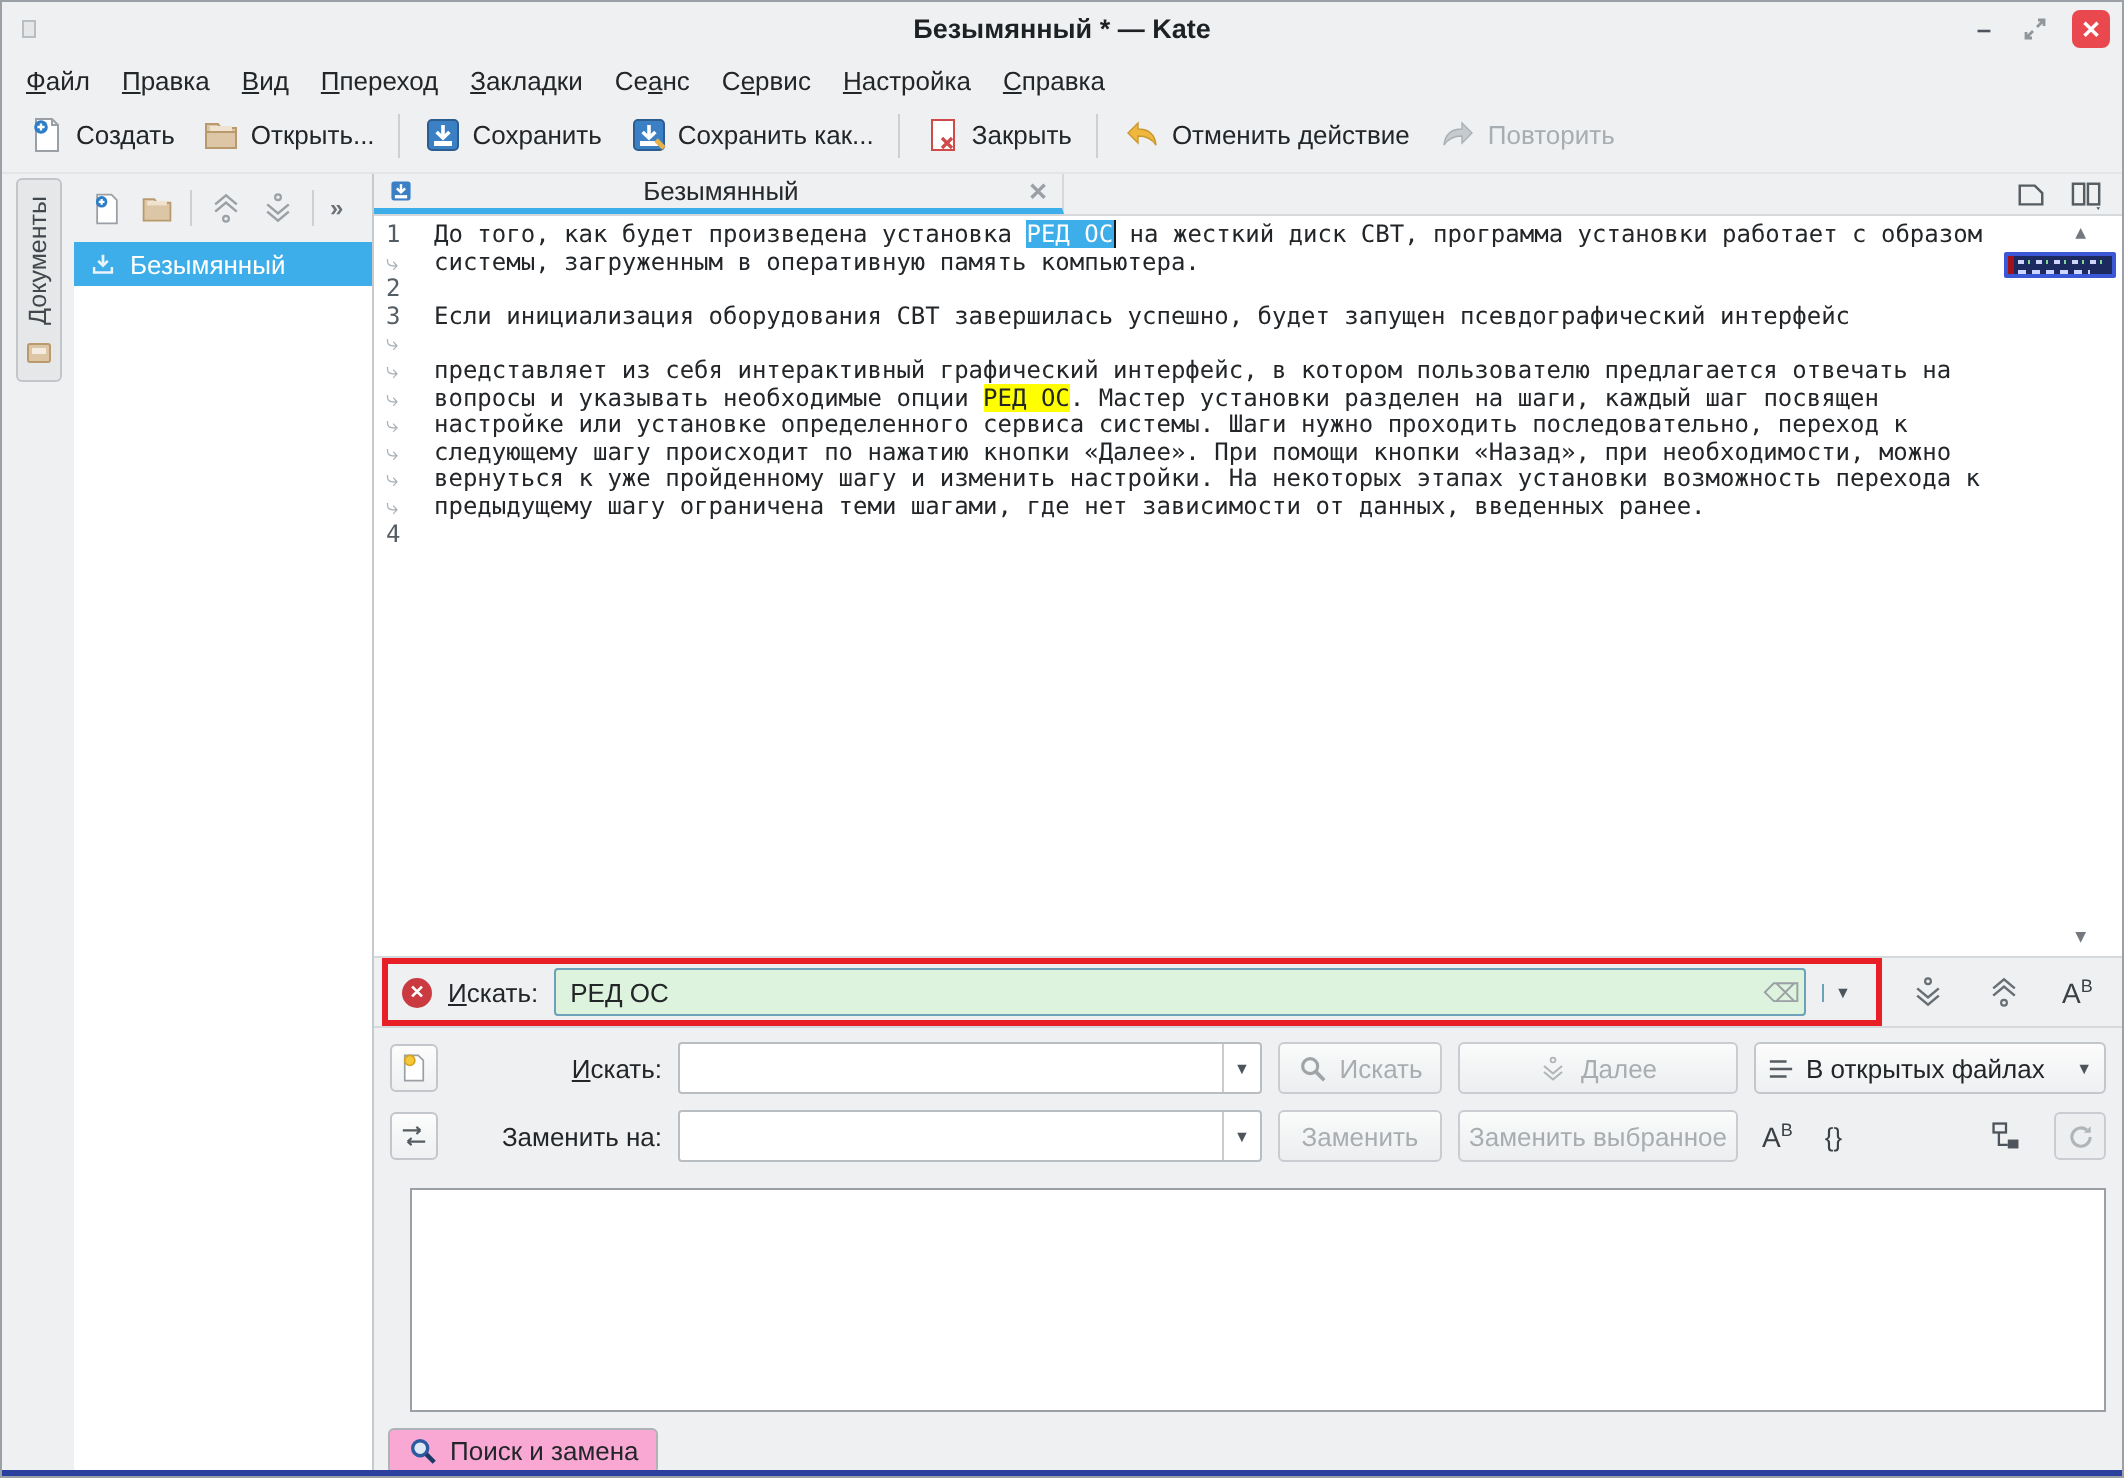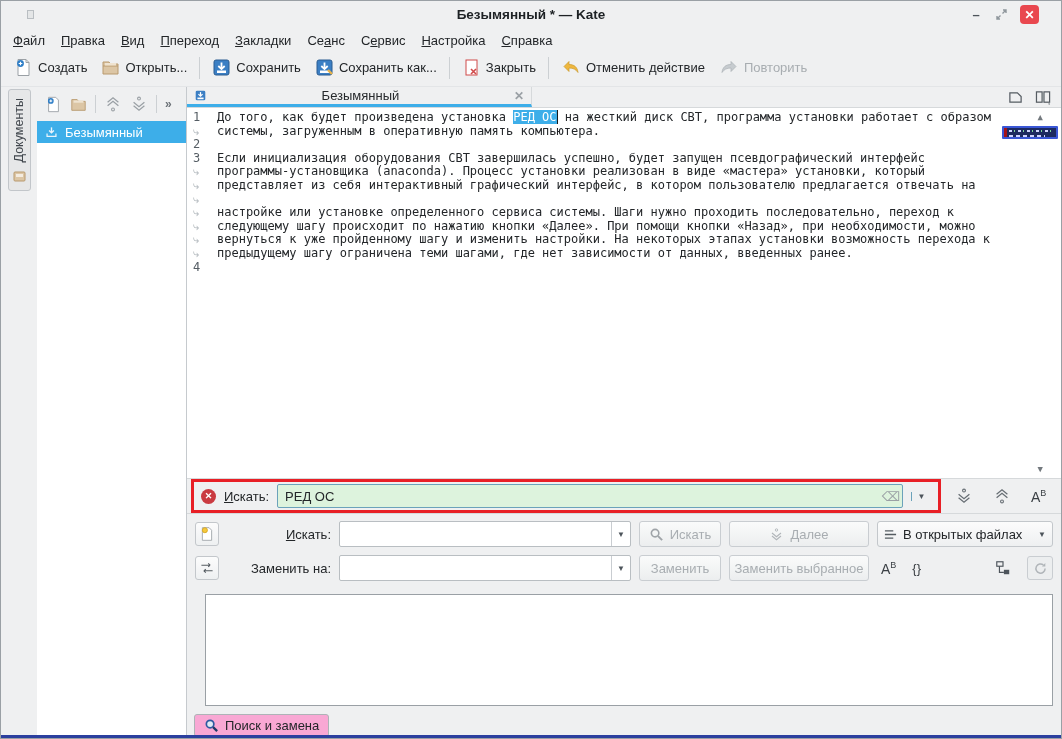--- a/index.html
+++ b/index.html
@@ -4,21 +4,21 @@
 <style>
   * { margin:0; padding:0; box-sizing:border-box; }
   html,body { background:#888; }
   .app {
     position:relative; width:1062px; height:739px; overflow:hidden;
     background:#eff0f1; color:#232629;
     font-family:"Liberation Sans", sans-serif; font-size:13px;
     border:1px solid #9aa0a5;
   }
   
-  .titlebar { height:27px; display:flex; align-items:center; padding:0 22px; position:relative; }
+  .titlebar { height:27px; display:flex; align-items:center; padding:0 6px; position:relative; }
   .app-icon { width:7px; height:9px; border:1px solid #b9bec2; background:#e4e6e7; margin-left:4px; }
   .win-title { position:absolute; left:0; right:0; text-align:center; font-weight:bold; font-size:13.5px; color:#1d2124; }
   .win-controls { margin-left:auto; display:flex; align-items:center; gap:12px; z-index:2; }
   .win-min { width:14px; text-align:center; color:#4d545b; font-weight:bold; }
   .win-max svg { display:block; }
   .win-close { width:19px; height:19px; background:#e9484f; border-radius:4px; color:#fff;
     font-weight:bold; font-size:12px; display:flex; align-items:center; justify-content:center; }
   
   .menubar { height:21px; display:flex; align-items:flex-end; padding:0 4px; }
   .menu-item { padding:1px 8px; color:#232629; }
@@ -316,23 +316,23 @@
           </span>
         </div>
       </div>
 
       <div class="editor">
         <div class="lines">
             <div class="ed-row"><span class="ln">1</span><span class="tx"><span>До того, как будет произведена установка </span><span class="selection cursor">РЕД ОС</span><span> на жесткий диск СВТ, программа установки работает с образом</span></span></div>
             <div class="ed-row"><span class="ln wrap">⤷</span><span class="tx"><span>системы, загруженным в оперативную память компьютера.</span></span></div>
             <div class="ed-row"><span class="ln">2</span><span class="tx"></span></div>
             <div class="ed-row"><span class="ln">3</span><span class="tx"><span>Если инициализация оборудования СВТ завершилась успешно, будет запущен псевдографический интерфейс</span></span></div>
-            <div class="ed-row"><span class="ln wrap">⤷</span><span class="tx"><span>программы-установщика (anaconda). Процесс установки реализован в виде «мастера» установки, который</span></span></div>
+            <div class="ed-row"><span class="ln wrap">⤷</span></div>
             <div class="ed-row"><span class="ln wrap">⤷</span><span class="tx"><span>представляет из себя интерактивный графический интерфейс, в котором пользователю предлагается отвечать на</span></span></div>
-            <div class="ed-row"><span class="ln wrap">⤷</span></div>
+            <div class="ed-row"><span class="ln wrap">⤷</span><span class="tx"><span>вопросы и указывать необходимые опции </span><span class="match">РЕД ОС</span><span>. Мастер установки разделен на шаги, каждый шаг посвящен</span></span></div>
             <div class="ed-row"><span class="ln wrap">⤷</span><span class="tx"><span>настройке или установке определенного сервиса системы. Шаги нужно проходить последовательно, переход к</span></span></div>
             <div class="ed-row"><span class="ln wrap">⤷</span><span class="tx"><span>следующему шагу происходит по нажатию кнопки «Далее». При помощи кнопки «Назад», при необходимости, можно</span></span></div>
             <div class="ed-row"><span class="ln wrap">⤷</span><span class="tx"><span>вернуться к уже пройденному шагу и изменить настройки. На некоторых этапах установки возможность перехода к</span></span></div>
             <div class="ed-row"><span class="ln wrap">⤷</span><span class="tx"><span>предыдущему шагу ограничена теми шагами, где нет зависимости от данных, введенных ранее.</span></span></div>
             <div class="ed-row"><span class="ln">4</span><span class="tx"></span></div>
           </div>
         <div class="scroll-up">▲</div>
         <div class="minimap">
           <div class="mod"></div>
           <div class="mm1"></div>

